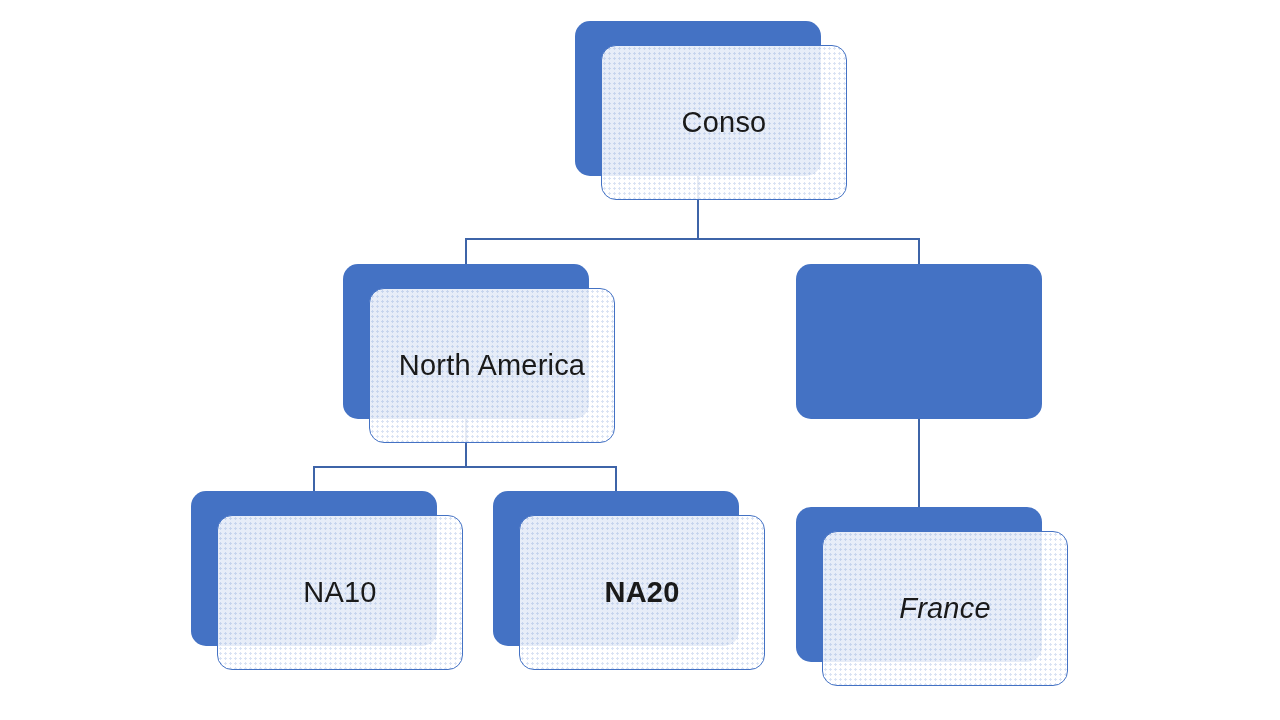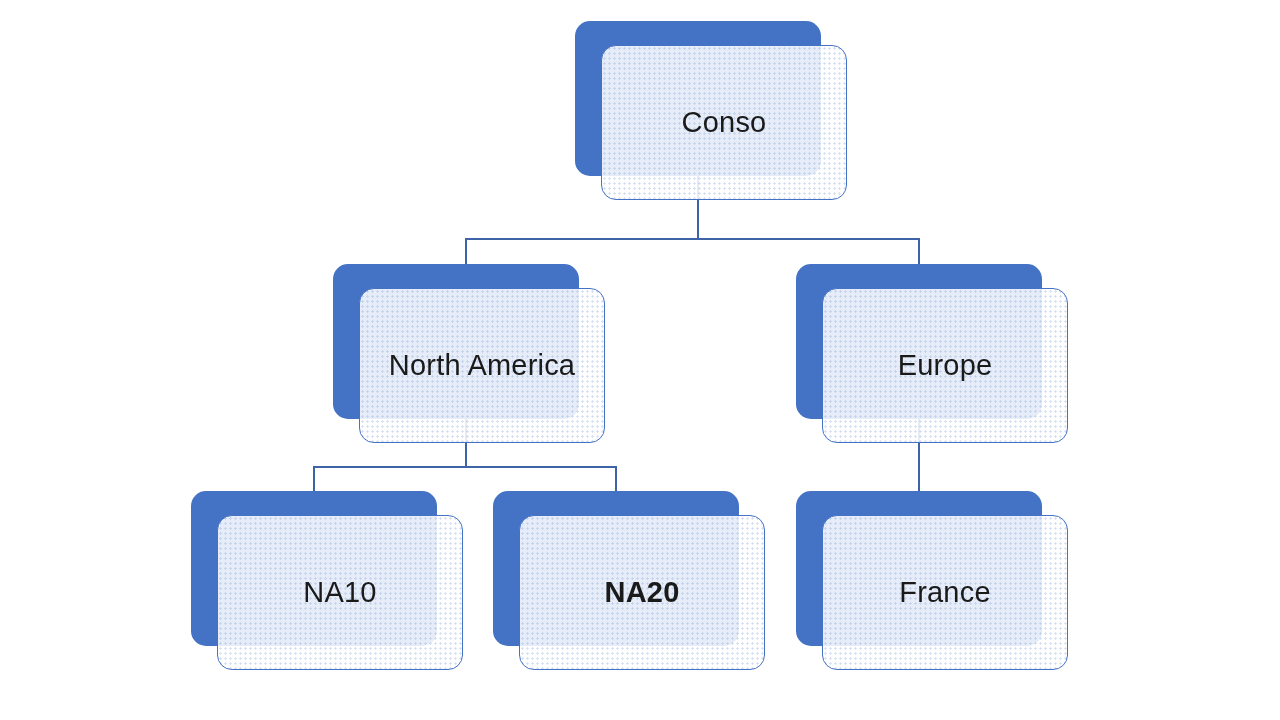--- a/index.html
+++ b/index.html
@@ -67,25 +67,25 @@
     justify-content: center;
   }
   .node .label {
     font-size: 29px;
     color: #1A1A1A;
     letter-spacing: 0.2px;
     white-space: nowrap;
   }
 
   #node-conso         { left: 575px; top: 21px; }
-  #node-north-america { left: 333px; top: 264px; border-radius: 17px; }
+  #node-north-america { left: 343px; top: 264px; border-radius: 17px; }
   #node-europe        { left: 796px; top: 264px; }
   #node-na10          { left: 191px; top: 491px; padding-left: 40px; }
   #node-na20          { left: 493px; top: 491px; font-weight: bold; }
-  #node-france        { left: 796px; top: 491px; }
+  #node-france        { left: 796px; top: 507px; font-style: italic; }
 </style>
 </head>
 <body>
 
 <div id="canvas">
 
   <div class="connector v" id="c-conso-down"></div>
   <div class="connector h" id="c-level1-h"></div>
   <div class="connector v" id="c-na-in"></div>
   <div class="connector v" id="c-eu-in"></div>
@@ -104,23 +104,20 @@
 
   <div class="node" id="node-north-america">
     <div class="back"></div>
     <div class="front">
       <span class="label">North America</span>
     </div>
   </div>
 
   <div class="node" id="node-europe">
     <div class="back"></div>
-    <div class="front">
-      <span class="label">Europe</span>
-    </div>
   </div>
 
   <div class="node" id="node-na10">
     <div class="back"></div>
     <div class="front">
       <span class="label">NA10</span>
     </div>
   </div>
 
   <div class="node" id="node-na20">

